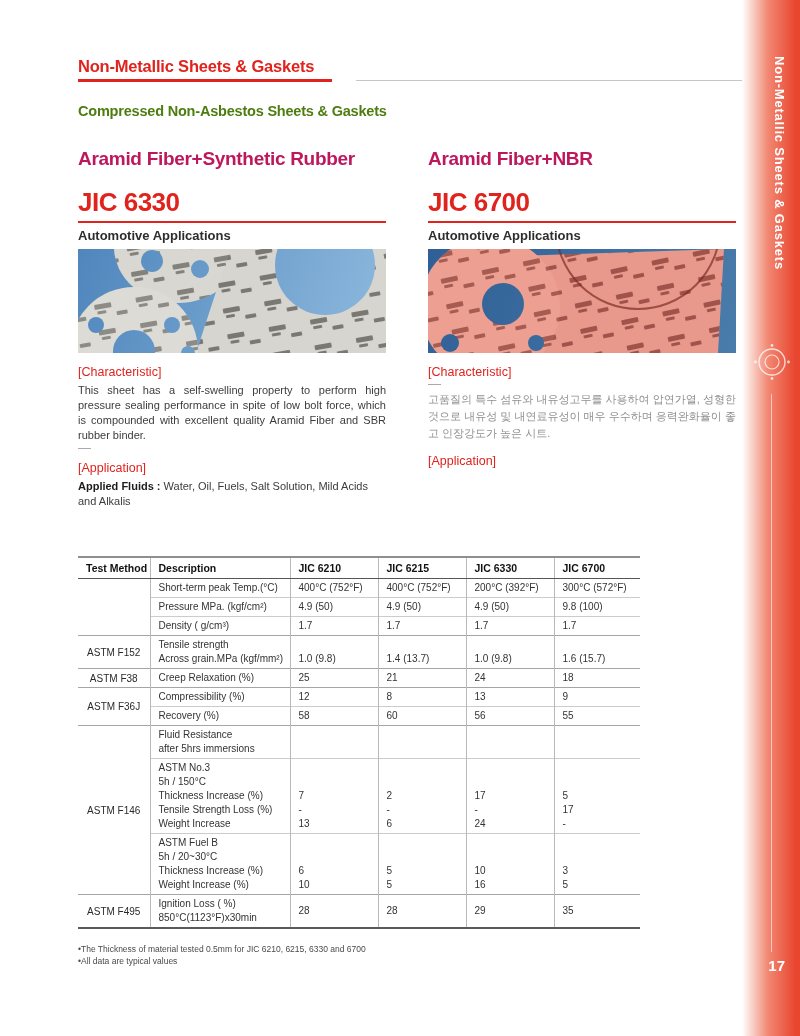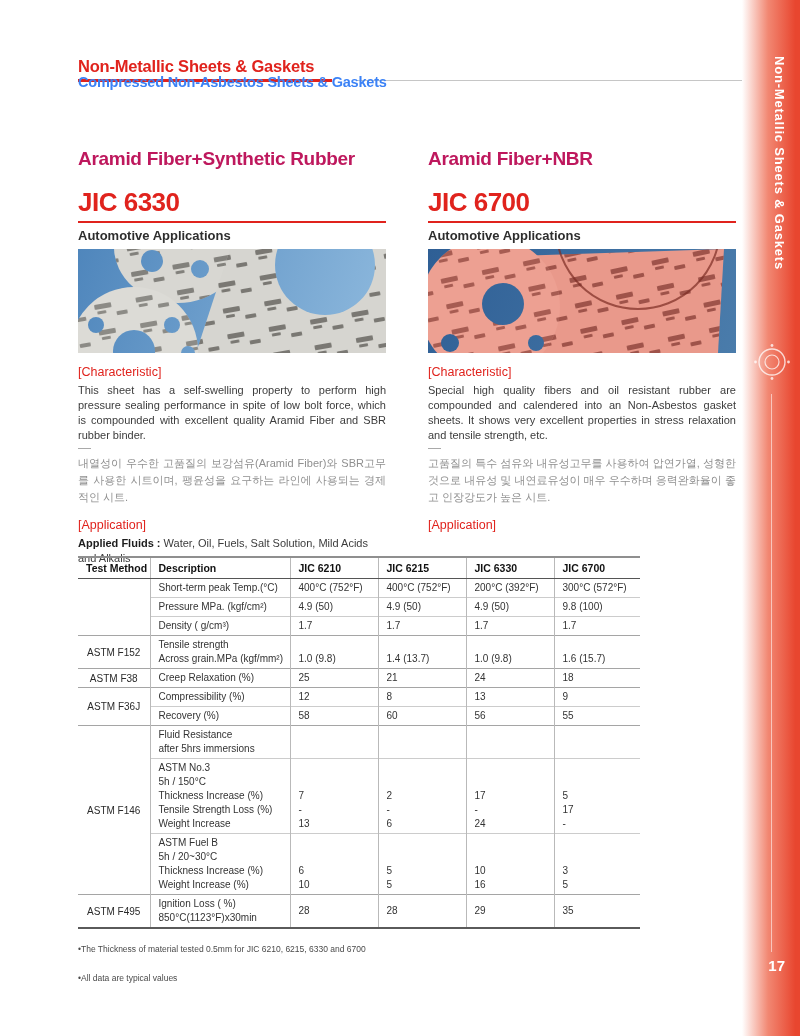--- a/index.html
+++ b/index.html
@@ -6,21 +6,21 @@
   html,body { background:#ffffff; }
   .page {
     position:relative; width:800px; height:1036px; background:#fff; overflow:hidden;
     font-family:"Liberation Sans", sans-serif; color:#222;
   }
 
   
   .mast-title { position:absolute; left:78px; top:57px; font-size:16.5px; font-weight:bold; color:#e0231d; letter-spacing:-0.2px; }
   .mast-rule-red { position:absolute; left:78px; top:79px; width:254px; height:3px; background:#e0231d; }
   .mast-rule-gray { position:absolute; left:356px; top:80px; width:386px; height:1px; background:#c6c6c6; }
-  .mast-subtitle { position:absolute; left:78px; top:74px; font-size:14.5px; font-weight:bold; color:#3b82f6; letter-spacing:-0.2px; }
+  .mast-subtitle { position:absolute; left:78px; top:103px; font-size:14.5px; font-weight:bold; color:#4d7c0f; letter-spacing:-0.2px; }
 
   
   .col { position:absolute; top:148px; width:308px; }
   .col.left { left:78px; }
   .col.right { left:428px; }
   .material { font-size:19px; font-weight:bold; color:#be185d; letter-spacing:-0.3px; }
   .model { margin-top:17px; font-size:26px; font-weight:bold; color:#e0231d; letter-spacing:-0.5px; }
   .model-rule { margin-top:3px; height:2px; background:#e0231d; }
   .app-title { margin-top:5px; font-size:13px; font-weight:bold; color:#2d2d2d; }
   .photo { display:block; margin-top:6px; width:308px; height:104px; }
@@ -42,21 +42,21 @@
   .props-table th.c-method { text-align:center; }
   .props-table td { border-top:1px solid #cccccc; padding:2px 8px; vertical-align:top; }
   .props-table td.method { text-align:center; vertical-align:middle; color:#2a2a2a;
     border-right:1px solid #b9b9b9; white-space:nowrap; }
   .props-table td.desc { border-left:1px solid #b9b9b9; }
   .props-table td.val { border-left:1px solid #b9b9b9; }
   .props-table td.center { vertical-align:middle; }
   .props-table tr.group-start td { border-top-color:#a5a5a5; }
   .props-table .ln { height:14px; line-height:14px; white-space:nowrap; }
   .footnote { margin-top:15px; font-size:8.5px; line-height:11px; color:#4a4a4a; }
-  .footnote + .footnote { margin-top:18px; }
+  .footnote + .footnote { margin-top:1px; }
 
   
   .side-rail { position:absolute; top:0; right:0; width:58px; height:1036px;
     background:linear-gradient(to right, rgba(236,86,60,0) 0%, rgba(237,95,67,0.75) 45%, #e8462f 92%); }
   .side-label { position:absolute; top:56px; right:13px; writing-mode:vertical-rl;
     color:#ffffff; font-size:13px; font-weight:bold; letter-spacing:0.8px; height:300px; }
   .side-ring { position:absolute; top:336px; right:8px; }
   .side-line { position:absolute; top:394px; right:28px; width:1px; height:558px; background:rgba(255,255,255,0.55); }
   .page-num { position:absolute; top:957px; right:15px; color:#fff; font-weight:bold; font-size:15px; }
 </style>
@@ -109,21 +109,20 @@
         <circle cx="56" cy="102" r="21" fill="url(#bgL)"></circle>
         <circle cx="18" cy="76" r="8" fill="url(#bgL)"></circle>
         <circle cx="94" cy="76" r="8" fill="url(#bgL)"></circle>
         <circle cx="110" cy="104" r="7" fill="url(#bgL)"></circle>
       </g>
     </svg>
 
     <div class="sec-heading">[Characteristic]</div>
     <div class="char-en">This sheet has a self-swelling property to perform high pressure sealing performance in spite of low bolt force, which is compounded with excellent quality Aramid Fiber and SBR rubber binder.</div>
     <div class="sep-dash"></div>
-    <div class="char-ko">내열성이 우수한 고품질의 보강섬유(Aramid Fiber)와 SBR고무를 사용한 시트이며, 팽윤성을 요구하는 라인에 사용되는 경제적인 시트.</div>
     <div class="sec-heading">[Application]</div>
     <div class="fluids">
       <b>Applied Fluids :</b>
       <span>Water, Oil, Fuels, Salt Solution, Mild Acids and Alkalis</span>
     </div>
   </div>
 
   <div class="col right">
     <div class="material">Aramid Fiber+NBR</div>
     <div class="model">JIC 6700</div>
@@ -153,21 +152,20 @@
       <g>
         <circle cx="62" cy="58" r="70" fill="#eda092"></circle>
         <circle cx="62" cy="58" r="70" fill="url(#stampB)" opacity="0.55"></circle>
         <circle cx="75" cy="55" r="21" fill="url(#bgR)"></circle>
         <circle cx="22" cy="94" r="9" fill="url(#bgR)"></circle>
         <circle cx="108" cy="94" r="8" fill="url(#bgR)"></circle>
       </g>
     </svg>
 
     <div class="sec-heading">[Characteristic]</div>
-    <div class="char-en">Special high quality fibers and oil resistant rubber are compounded and calendered into an Non-Asbestos gasket sheets. It shows very excellent properties in stress relaxation and tensile strength, etc.</div>
     <div class="sep-dash"></div>
     <div class="char-ko">고품질의 특수 섬유와 내유성고무를 사용하여 압연가열, 성형한 것으로 내유성 및 내연료유성이 매우 우수하며 응력완화율이 좋고 인장강도가 높은 시트.</div>
     <div class="sec-heading">[Application]</div>
   </div>
 
   <div class="props">
     <table class="props-table">
       <colgroup>
         <col style="width:72px">
           <col style="width:140px">

